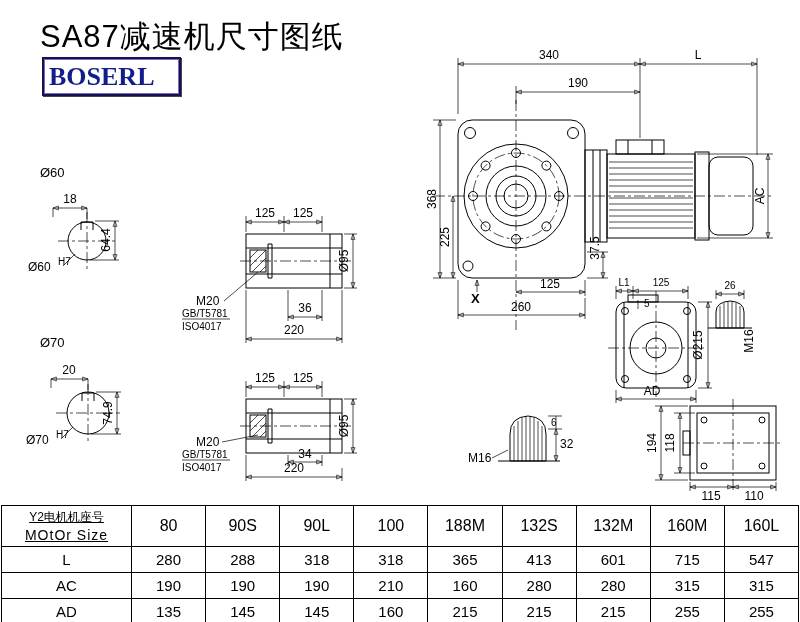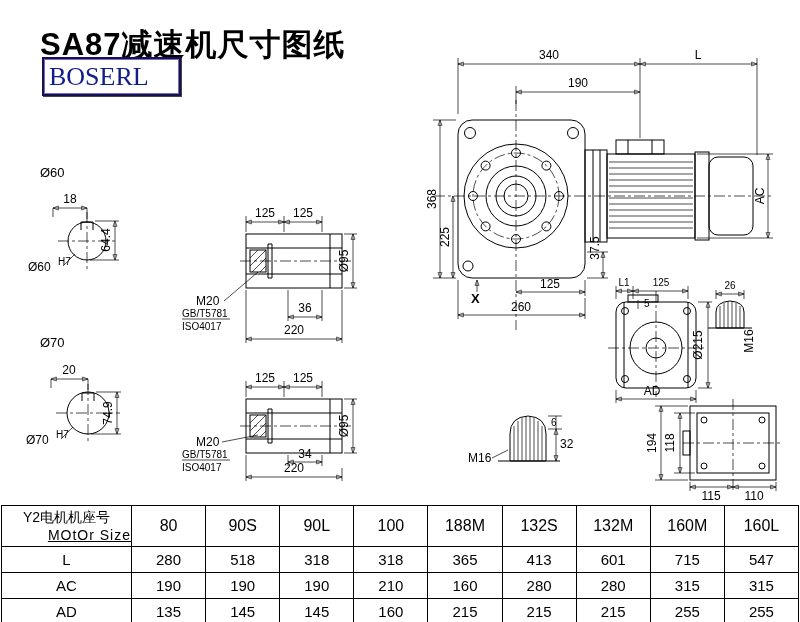--- a/index.html
+++ b/index.html
@@ -1,36 +1,36 @@
 <!DOCTYPE html>
 <html><head>
 <meta charset="utf-8">
 <style>
   html,body{margin:0;padding:0;}
   body{width:800px;height:622px;background:#fff;font-family:"Liberation Sans",sans-serif;}
   .page{position:relative;width:800px;height:622px;background:#fff;overflow:hidden;}
-  .title{position:absolute;left:40px;top:24px;font-size:31px;font-weight:bold;color:#000;letter-spacing:1px;}
+  .title{position:absolute;left:40px;top:16px;font-size:31px;font-weight:normal;color:#000;letter-spacing:1px;}
   .brand-box{position:absolute;left:42px;top:57px;width:130px;height:35px;background:#fff;border:2px solid #14134d;
              box-shadow:inset 0 0 0 1px #7b68c8,1px 1px 0 #444;display:flex;align-items:center;padding-left:5px;}
-  .brand-text{font-family:"Liberation Serif",serif;font-size:26px;font-weight:normal;color:#101d8a;line-height:1;}
+  .brand-text{font-family:"Liberation Serif",serif;font-size:26px;font-weight:bold;color:#101d8a;line-height:1;}
   .draw{position:absolute;left:0;top:0;}
   svg line,svg path,svg rect,svg circle{stroke:#000;fill:none;stroke-width:1;}
   svg .thin{stroke-width:0.7;}
   svg .cl{stroke-width:0.7;stroke-dasharray:11 3 3 3;}
   svg text{stroke:none;fill:#000;font-family:"Liberation Sans",sans-serif;font-size:12px;}
   svg text.sm{font-size:10px;}
   svg text.lg{font-size:13px;}
   svg text.b{font-weight:bold;}
   .size-table{position:absolute;left:1px;top:505px;width:798px;border-collapse:collapse;table-layout:fixed;background:#fff;}
   .size-table th,.size-table td{border:1px solid #000;text-align:center;vertical-align:middle;font-weight:normal;padding:0;color:#000;}
   .size-table thead th{height:40px;font-size:16px;}
   .size-table tbody td{height:25px;font-size:15px;}
   .size-table col.c0{width:130px;}
-  .cn-line{font-size:14px;line-height:19px;}
-  .en-line{font-size:14px;line-height:17px;text-decoration:underline;letter-spacing:1px;text-align:right;}
+  .cn-line{font-size:12px;line-height:19px;text-decoration:underline;}
+  .en-line{font-size:14px;line-height:17px;text-decoration:underline;letter-spacing:1px;}
 </style>
 </head>
 <body>
 
 <div class="page">
 
   <div class="title">SA87减速机尺寸图纸</div>
   <div class="brand-box">
     <span class="brand-text">BOSERL</span>
   </div>
@@ -325,21 +325,21 @@
         <th>132S</th>
         <th>132M</th>
         <th>160M</th>
         <th>160L</th>
       </tr>
     </thead>
     <tbody>
       <tr>
         <td>L</td>
         <td>280</td>
-        <td>518</td>
+        <td>288</td>
         <td>318</td>
         <td>318</td>
         <td>365</td>
         <td>413</td>
         <td>601</td>
         <td>715</td>
         <td>547</td>
       </tr>
       <tr>
         <td>AC</td>

